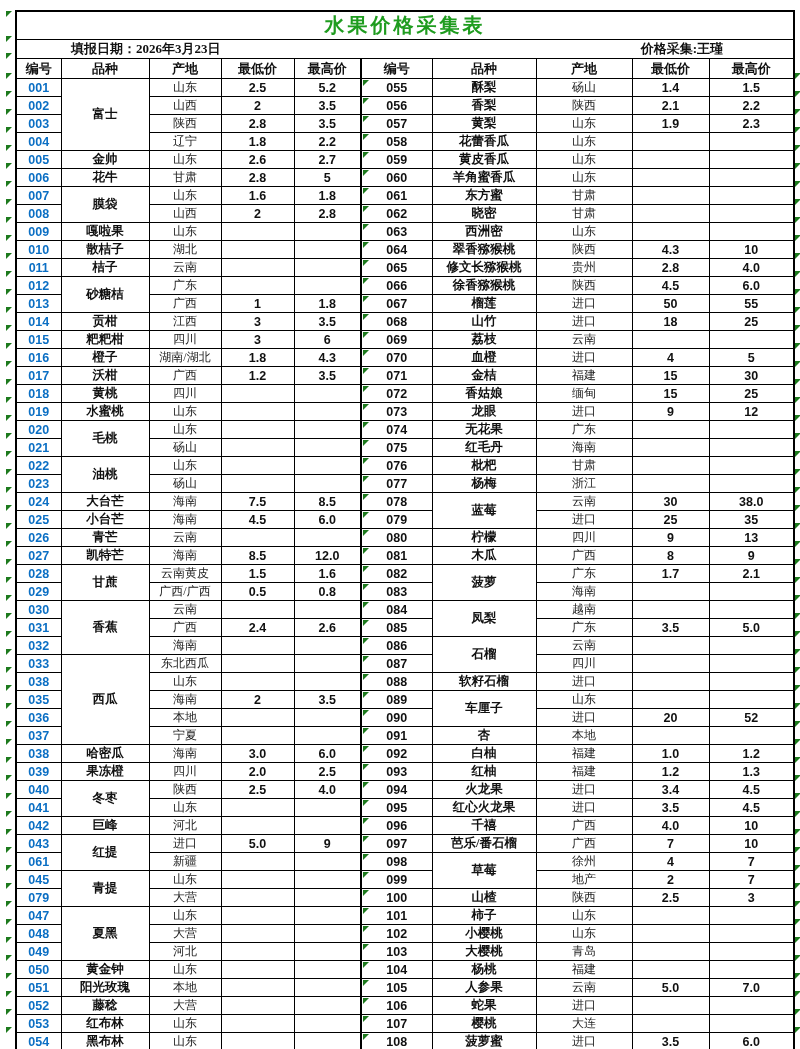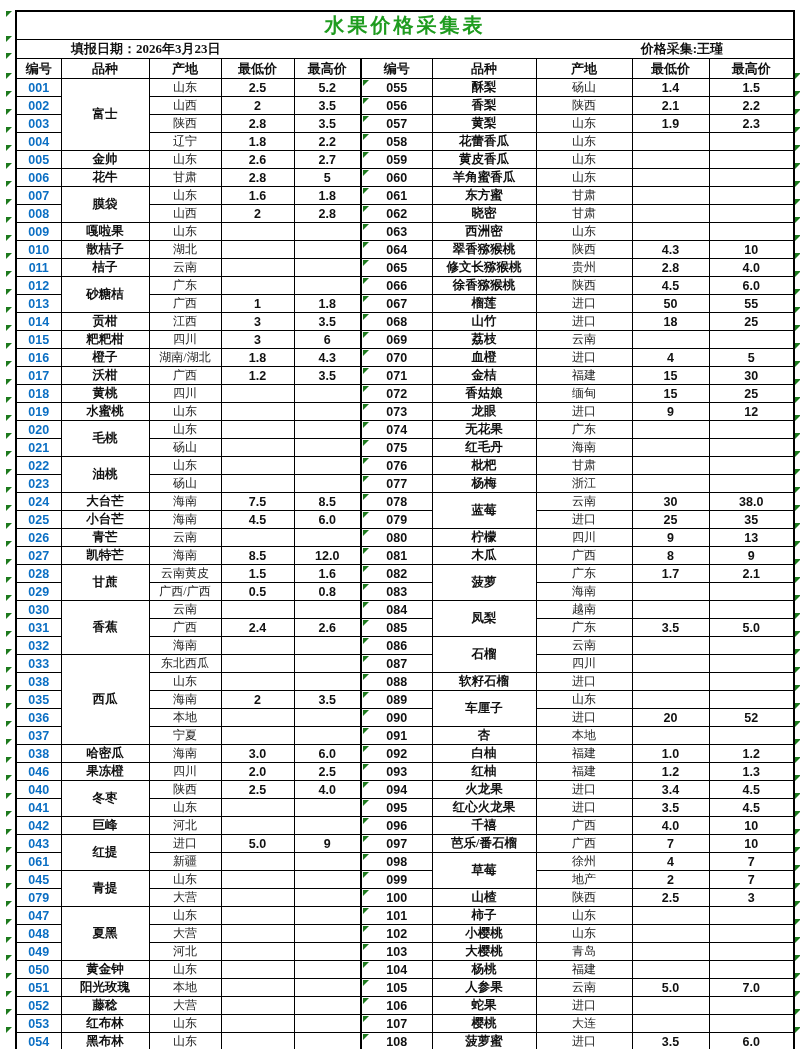--- a/index.html
+++ b/index.html
@@ -651,21 +651,21 @@
           <td class="c-org">海南</td>
           <td class="c-price">3.0</td>
           <td class="c-price">6.0</td>
           <td class="c-id right">092<i class="tri"></i></td>
           <td class="c-var" rowspan="1">白柚</td>
           <td class="c-org">福建</td>
           <td class="c-price">1.0</td>
           <td class="c-price">1.2</td>
         </tr>
         <tr class="body-row">
-          <td class="c-id left">046</td>
+          <td class="c-id left">039</td>
           <td class="c-var" rowspan="1">果冻橙</td>
           <td class="c-org">四川</td>
           <td class="c-price">2.0</td>
           <td class="c-price">2.5</td>
           <td class="c-id right">093<i class="tri"></i></td>
           <td class="c-var" rowspan="1">红柚</td>
           <td class="c-org">福建</td>
           <td class="c-price">1.2</td>
           <td class="c-price">1.3</td>
         </tr>

